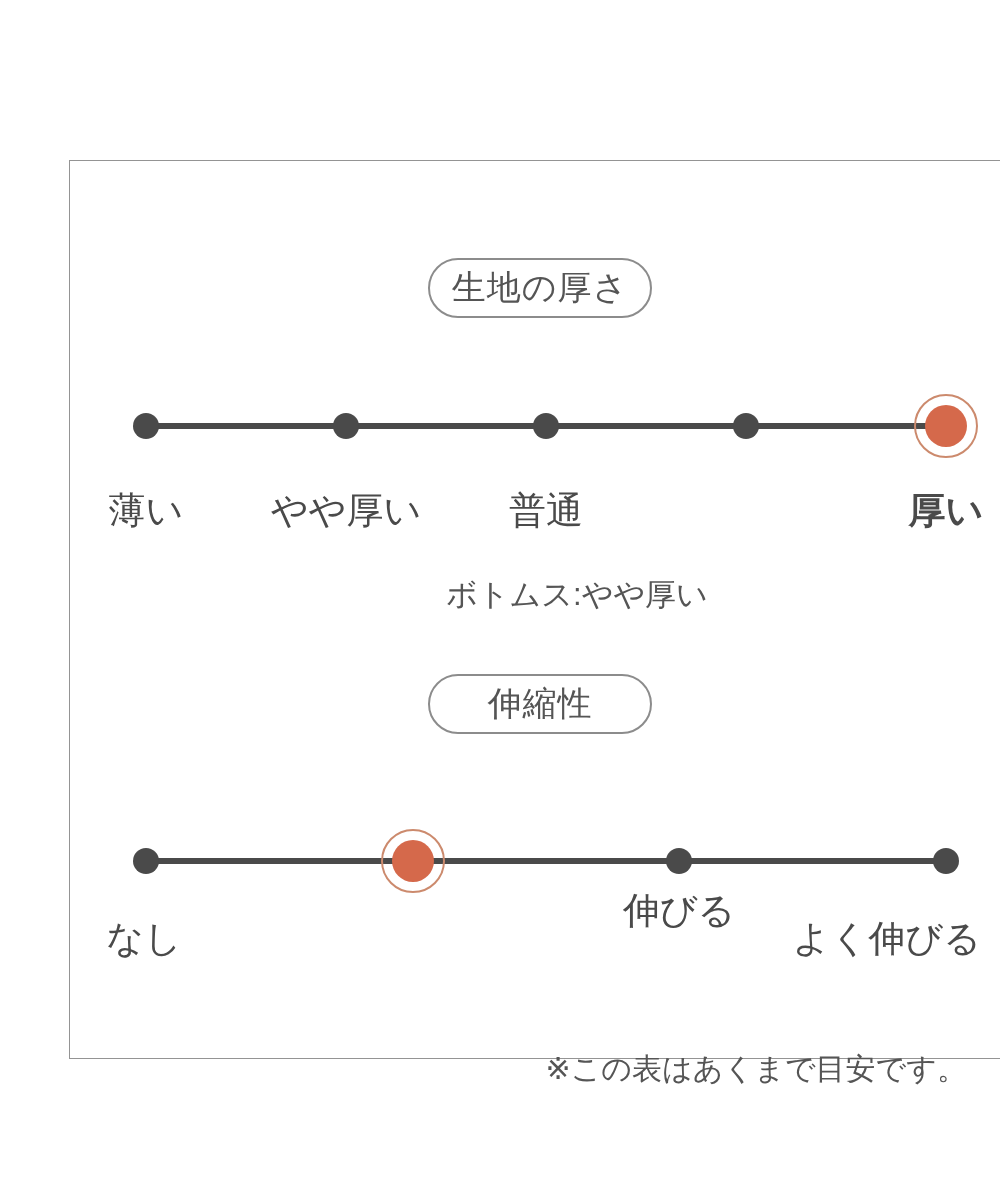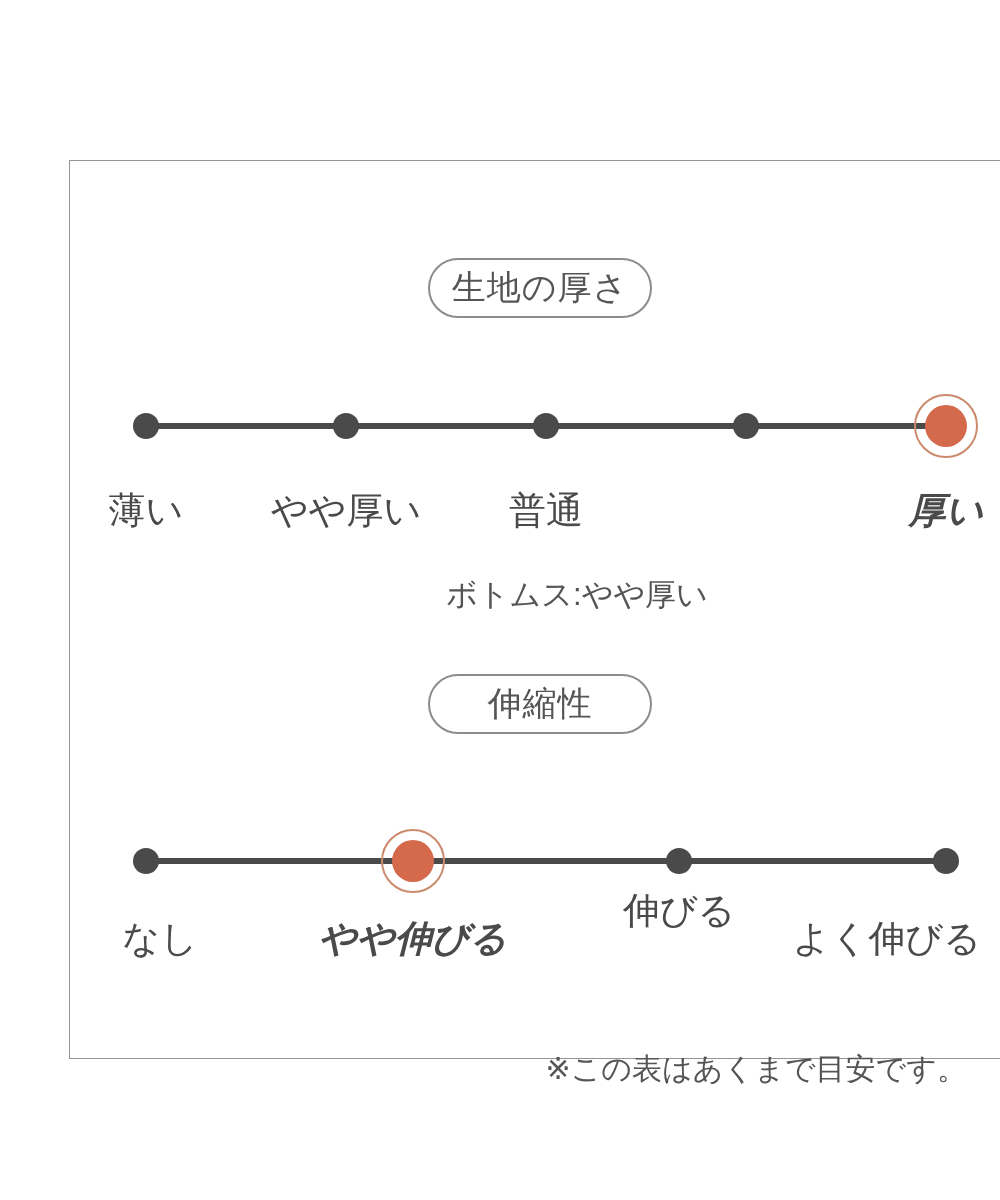--- a/index.html
+++ b/index.html
@@ -68,21 +68,21 @@
     z-index: 2;
   }
   .lbl {
     position: absolute;
     transform: translateX(-50%);
     font-size: 37px;
     line-height: 1.15;
     color: var(--scale-gray);
     white-space: nowrap;
   }
-  .lbl.sel { font-weight: bold; font-style: italic; }
+  .lbl.sel { font-weight: bold; }
   .lbl.anchor-right { transform: none; }
   .annotation {
     position: absolute;
     left: 31px; width: 100%;
     text-align: center;
     font-size: 31px;
     line-height: 1.15;
     color: var(--text-gray);
     white-space: nowrap;
   }
@@ -124,21 +124,20 @@
       <span class="pill-text">伸縮性</span>
     </div>
 
     <div class="track" style="top:688px"></div>
     <span class="dot" style="left:54px;top:678px"></span>
     <span class="ring" style="left:302px;top:659px"></span>
     <span class="dot sel" style="left:313px;top:670px"></span>
     <span class="dot" style="left:587px;top:678px"></span>
     <span class="dot" style="left:854px;top:678px"></span>
 
-    <span class="lbl" style="left:81px;top:748px">なし</span>
-    <span class="lbl sel" style="left:334px;top:748px">やや伸びる</span>
+    <span class="lbl" style="left:65px;top:748px">なし</span>
     <span class="lbl" style="left:600px;top:720px">伸びる</span>
     <span class="lbl anchor-right" style="right:14px;top:748px">よく伸びる</span>
 
   </div>
 
   <div class="footnote">※この表はあくまで目安です。</div>
 </div>
 
 </body></html>

